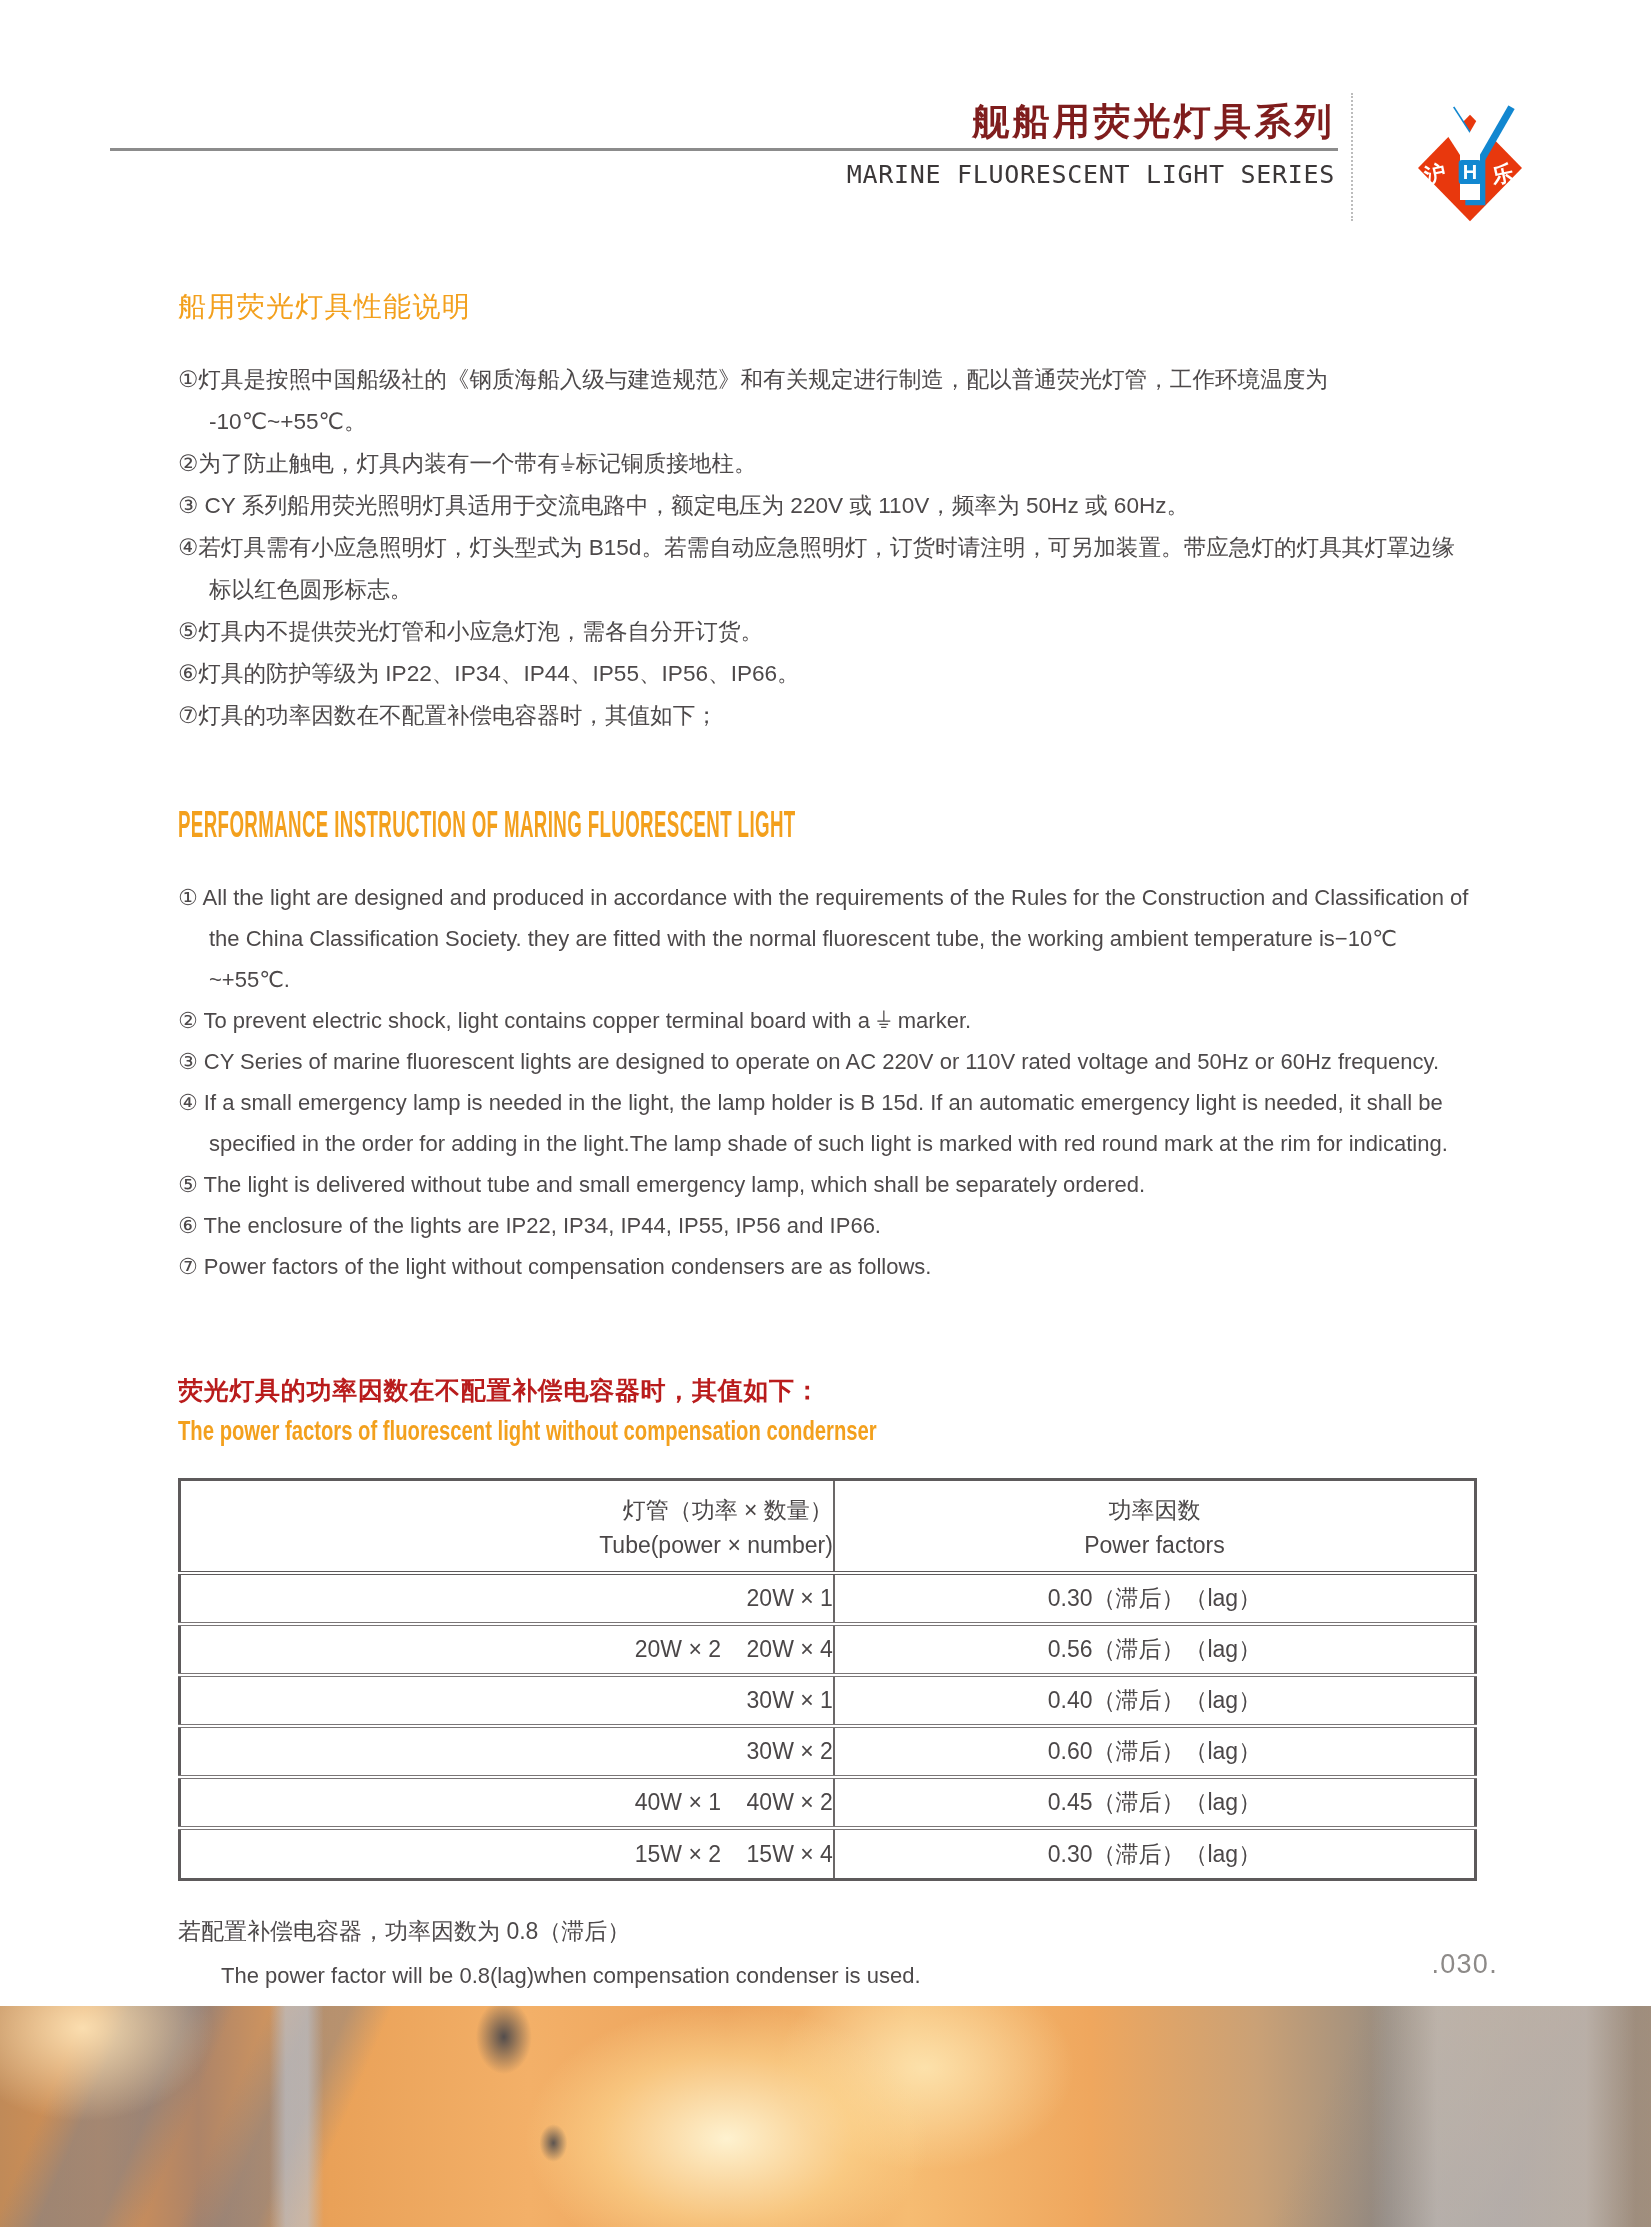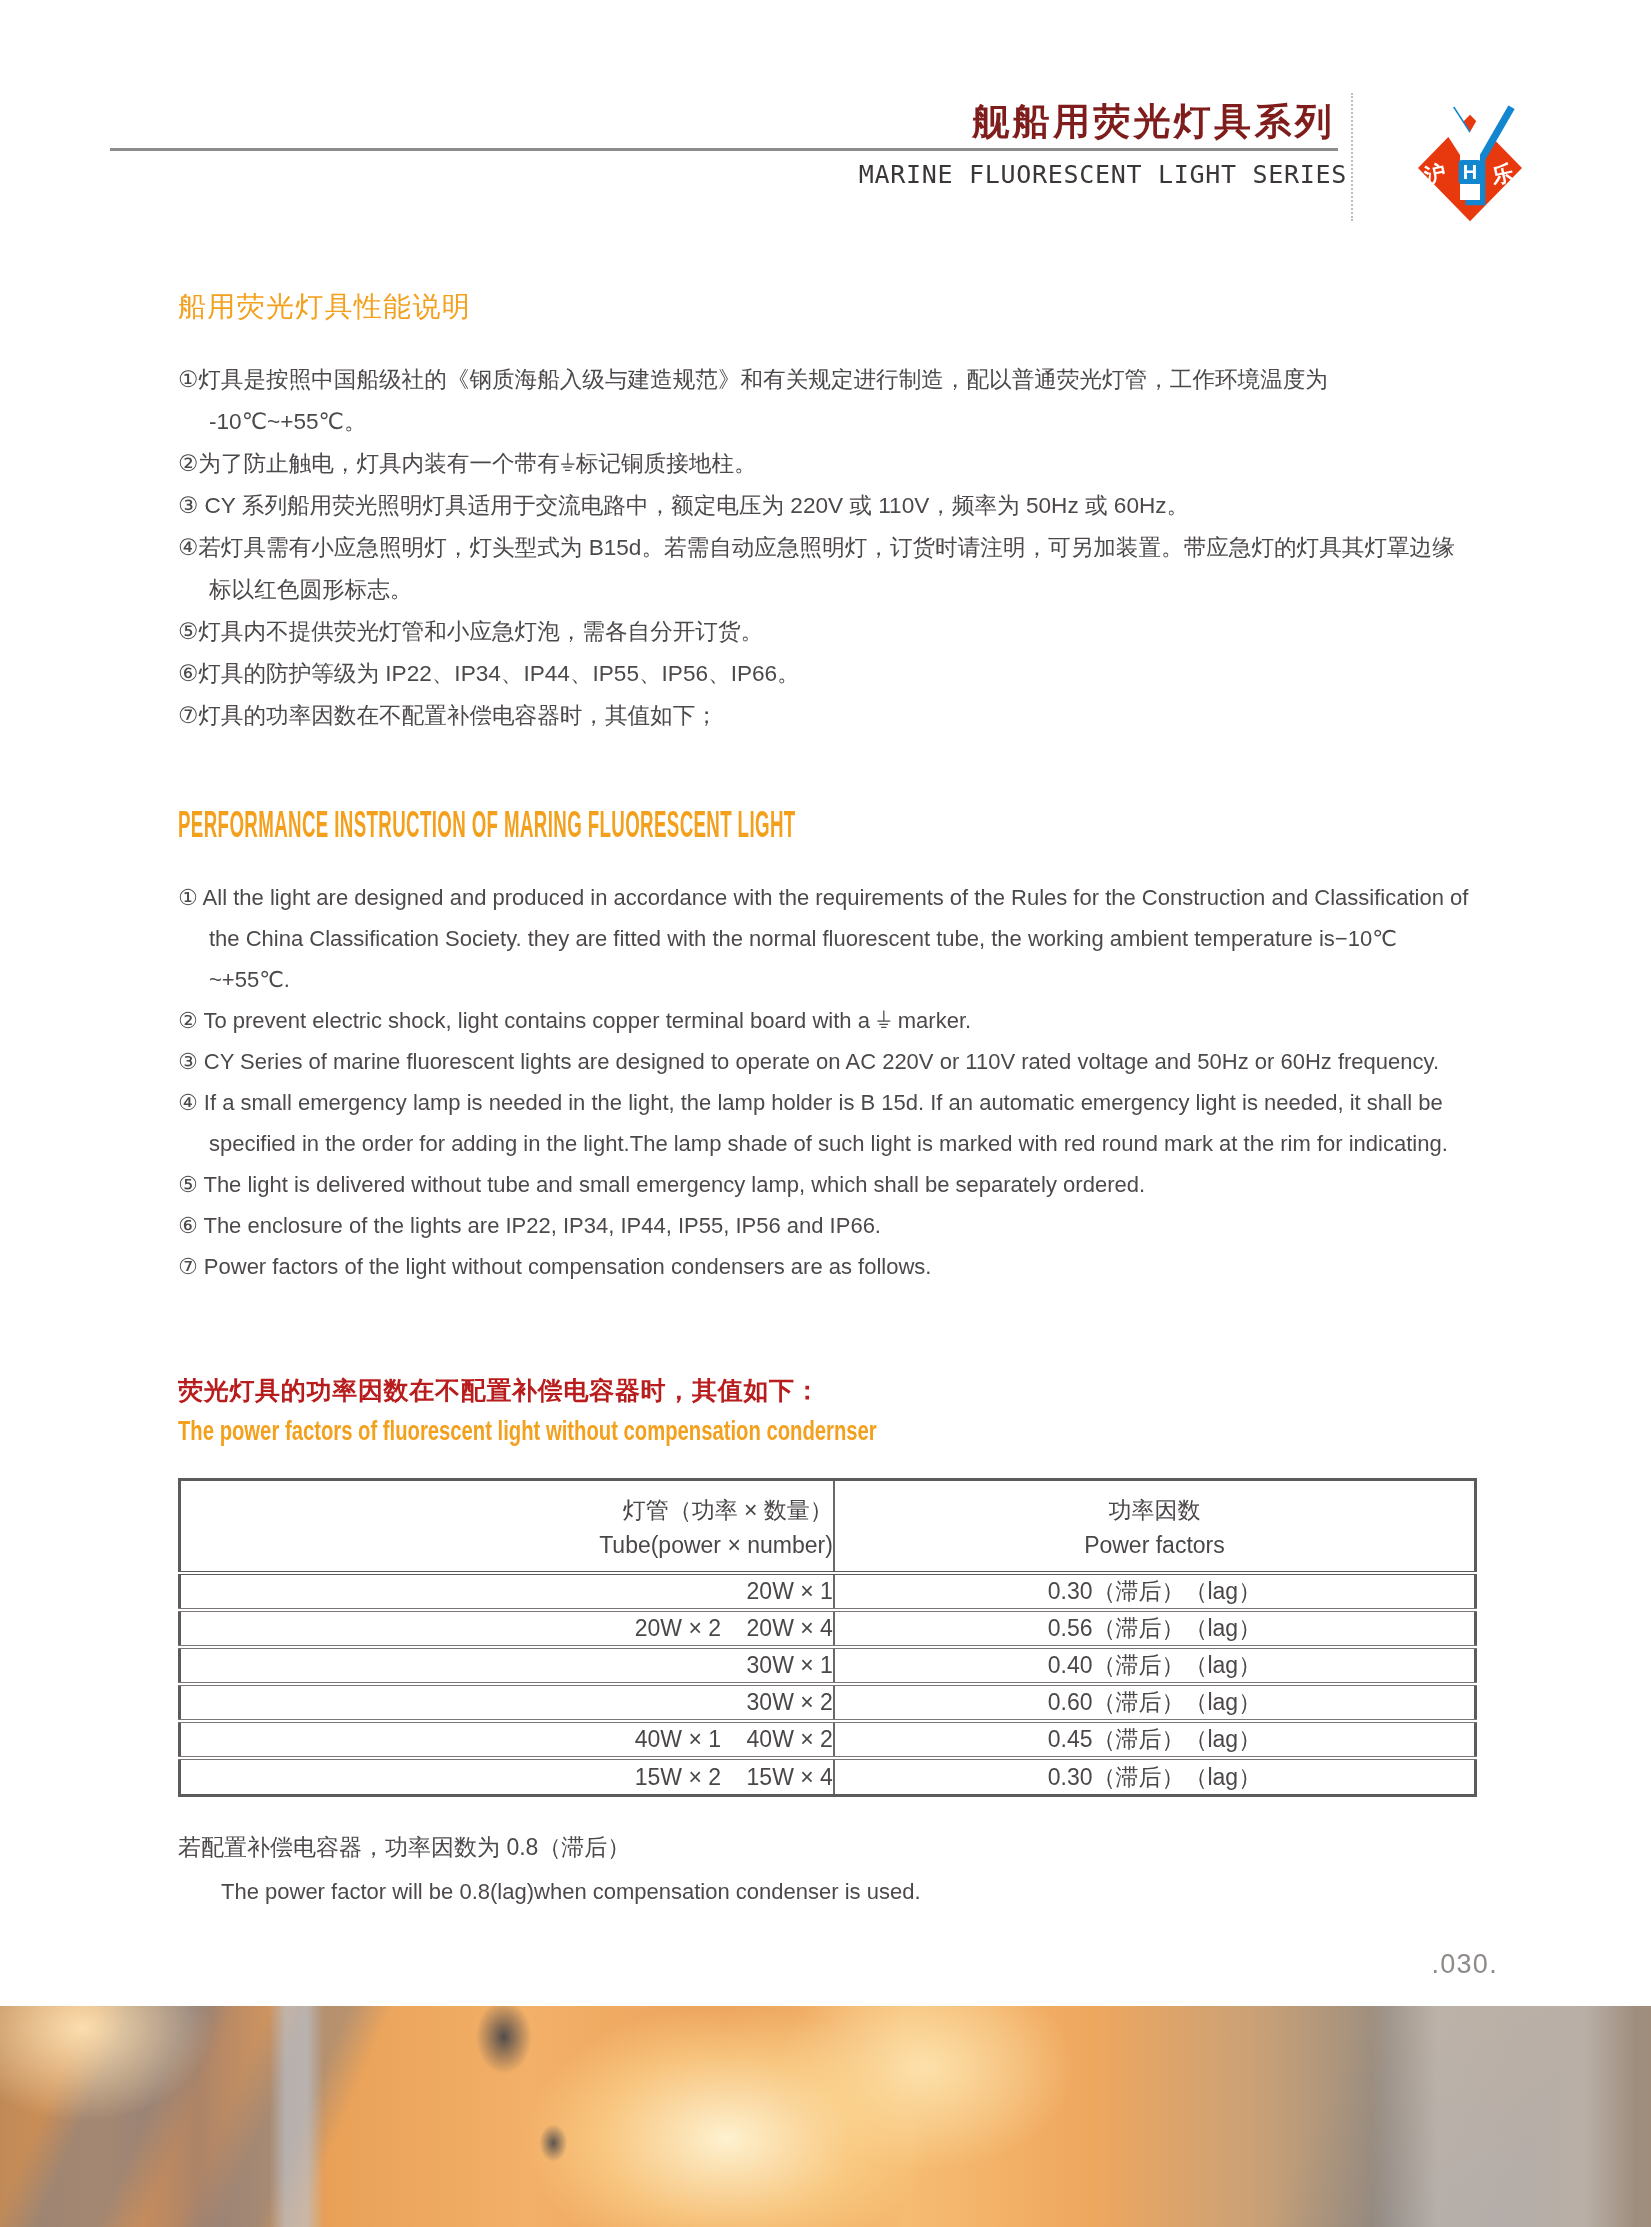--- a/index.html
+++ b/index.html
@@ -4,21 +4,21 @@
 <style>
   html,body{margin:0;padding:0;background:#ffffff;}
   .page{
     position:relative;width:1652px;height:2227px;background:#ffffff;overflow:hidden;
     font-family:"Liberation Sans","DejaVu Sans",sans-serif;color:#4b4748;
   }
   
   .hdr-cn{position:absolute;top:97px;right:317px;font-size:37px;font-weight:bold;
     color:#7f1d1d;letter-spacing:3.3px;white-space:nowrap;}
   .hdr-rule{position:absolute;top:148px;left:110px;width:1228px;height:3.3px;background:#8c8c8c;}
-  .hdr-en{position:absolute;top:160px;right:305px;font-family:"DejaVu Sans Mono","Liberation Mono",monospace;
+  .hdr-en{position:absolute;top:160px;right:317px;font-family:"DejaVu Sans Mono","Liberation Mono",monospace;
     font-size:25px;color:#3b3738;letter-spacing:0.7px;white-space:nowrap;text-align:center;}
   .hdr-sep{position:absolute;top:93px;left:1351px;height:128px;width:0;border-left:2.7px dotted #bcbcbc;}
   .logo{position:absolute;top:92px;left:1410px;width:120px;height:140px;}
   
   .content{position:absolute;left:178px;top:0;width:1299px;}
   .h-cn{margin:288px 0 0 0;font-size:28px;font-weight:normal;color:#f3a01d;letter-spacing:1.3px;}
   .list-cn{margin-top:33px;font-size:22.6px;line-height:42px;color:#4d494a;}
   .list-en{margin-top:31px;font-size:22px;line-height:41px;color:#4d494a;}
   .li{padding-left:31px;text-indent:-31px;}
   .h-en{margin-top:67px;font-size:36px;font-weight:bold;color:#f3a01d;white-space:nowrap;
@@ -26,21 +26,21 @@
   .sub-cn{margin-top:87px;font-size:25px;font-weight:bold;color:#b91c1c;letter-spacing:0.7px;}
   .sub-en{margin-top:9.3px;font-size:27px;font-weight:bold;color:#f3a01d;white-space:nowrap;
     transform:scaleX(0.75);transform-origin:left center;}
   
   table.pf{margin-top:31px;width:100%;border-collapse:collapse;text-align:center;
     font-size:23px;color:#4b4748;table-layout:fixed;}
   table.pf{border:3.3px solid #5d5a5b;}
   table.pf th,table.pf td{font-weight:normal;padding:0;}
   table.pf th:first-child,table.pf td:first-child{border-right:2px solid #6b6868;width:50.3%;text-align:right;}
   table.pf thead tr{border-bottom:4.7px double #5d5a5b;}
-  table.pf tbody tr{height:37px;}
+  table.pf tbody tr{height:51px;}
   table.pf tbody tr + tr{border-top:4px double #7a7677;}
   table.pf thead th{padding:13.3px 0 12px 0;}
   .th-sub{margin-top:6.7px;}
   td.tube,td.pfv{white-space:pre-wrap;}
   
   .note-cn{margin-top:35px;font-size:23px;color:#4d494a;}
   .note-en{margin-top:16px;font-size:22px;color:#4d494a;margin-left:43px;}
   .page-num{position:absolute;top:1949px;right:154px;font-size:27px;color:#8d8a88;letter-spacing:1.3px;}
   .photo{
     position:absolute;left:0;right:0;top:2006px;height:221px;

